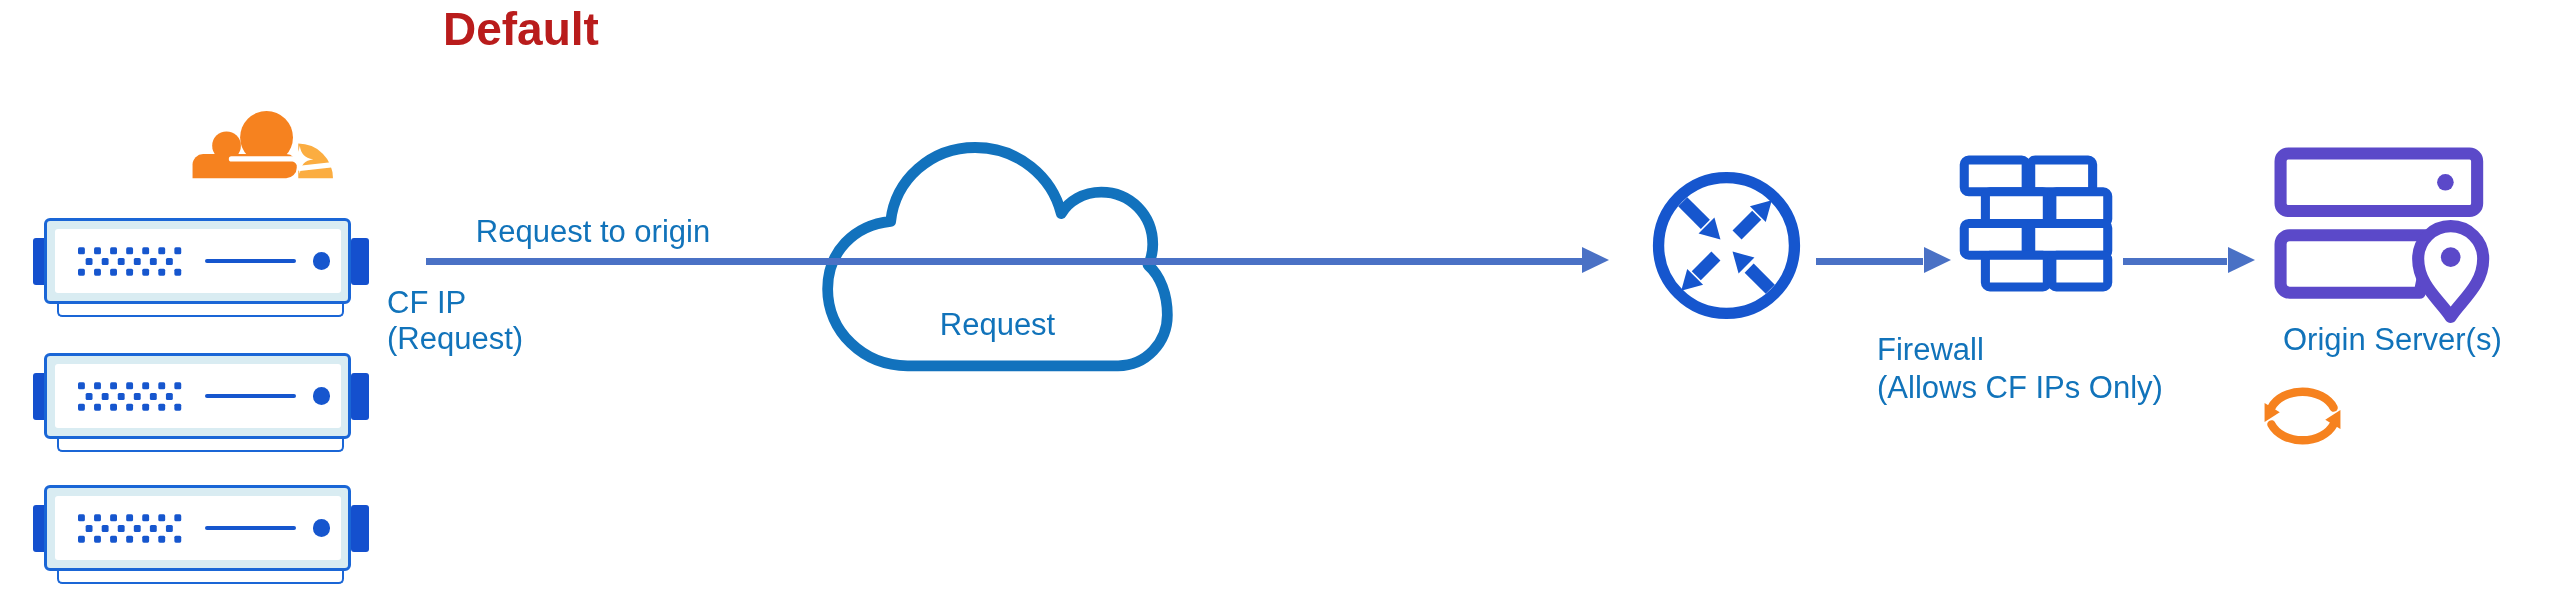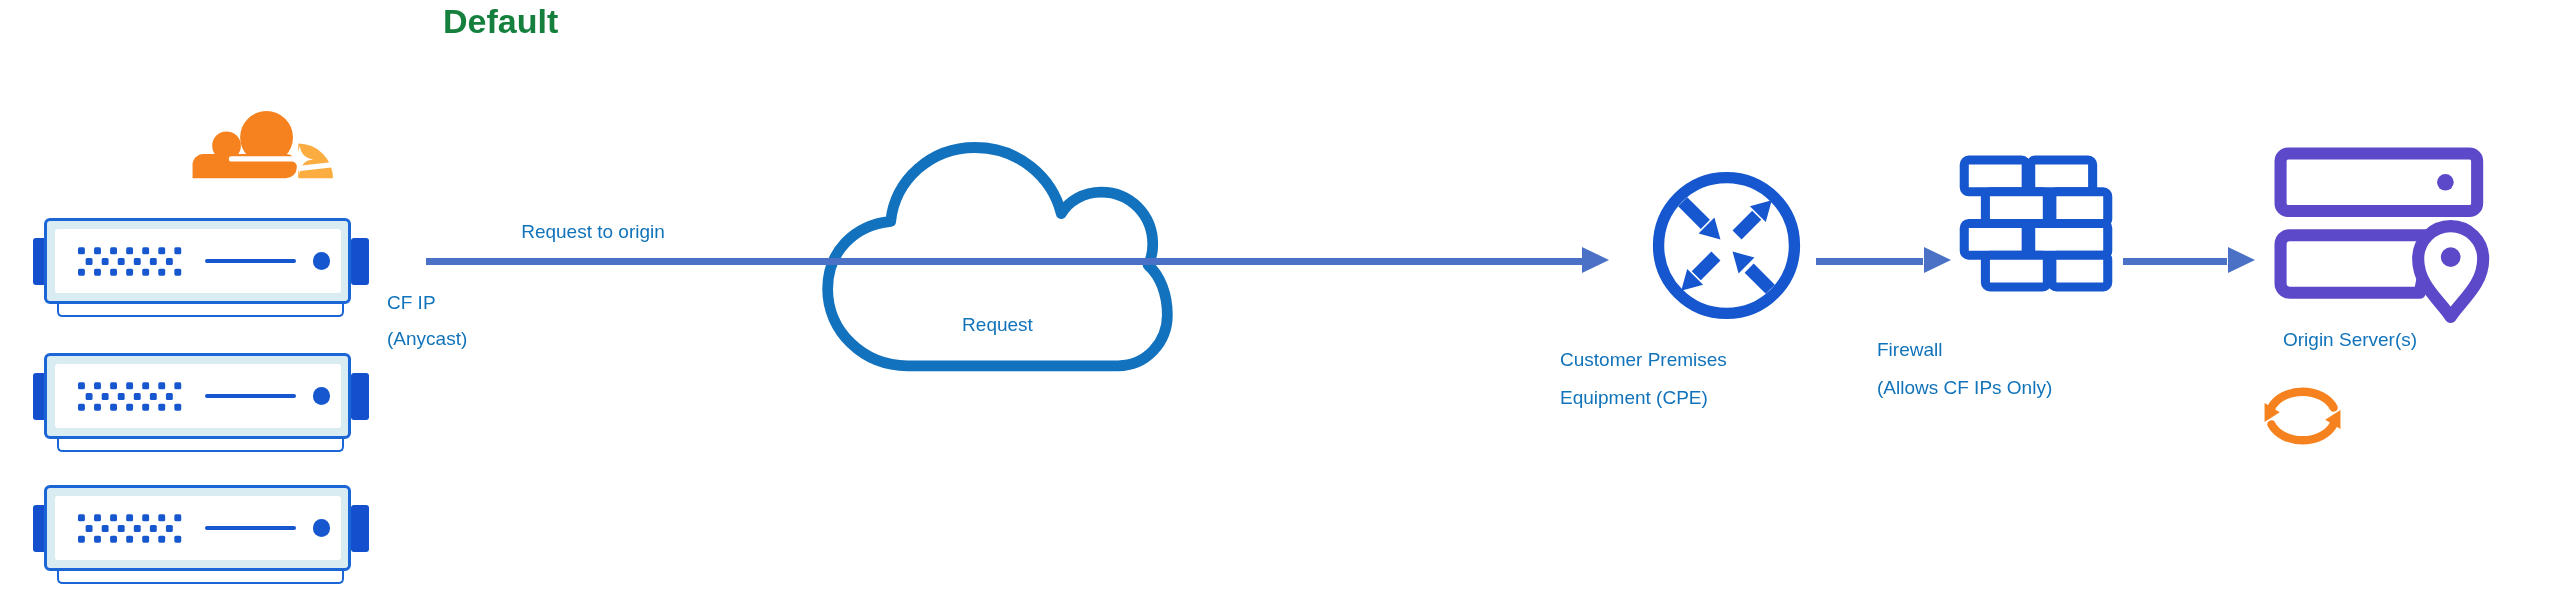--- a/index.html
+++ b/index.html
@@ -1,22 +1,22 @@
 <!DOCTYPE html>
 <html style="font-size:12px"><head>
 <meta charset="utf-8">
 <style>
   html,body{margin:0;padding:0;background:#ffffff;}
   .canvas{
     position:relative;width:2576px;height:614px;background:#ffffff;overflow:hidden;
     font-family:"Liberation Sans",sans-serif;
   }
   .abs{position:absolute;}
-  .title{left:443px;top:1.5px;font-size:34px;font-weight:600;color:#15803d;letter-spacing:0;}
-  .label{font-size:19px;color:#1173BA;white-space:pre-line;line-height:38px;z-index:3;}
+  .title{left:443px;top:1.5px;font-size:46px;font-weight:600;color:#b91c1c;letter-spacing:0;}
+  .label{font-size:31px;color:#1173BA;white-space:pre-line;line-height:38px;z-index:3;}
 
   
   .wordmark{left:45px;top:183px;font-size:34px;font-weight:800;color:#1b1b1b;letter-spacing:2.3px;white-space:nowrap;}
   .wordmark sup{font-size:12px;letter-spacing:0;vertical-align:21px;font-weight:700;}
 
   
   .server{width:336px;height:100px;}
   .server .tab{position:absolute;top:20.4px;width:18px;height:47px;background:#1450CE;border-radius:3px;z-index:0;}
   .server .tab.l{left:0;}
   .server .tab.r{right:0;}
@@ -176,39 +176,37 @@
 
   <svg class="abs cloud-svg" width="363" height="269" viewBox="0 0 470 350">
     <path d="M392,338 H118 C60,338 14,293 14,238 C14,190 48,155 96,150 C102,96 148,54 206,54
              C262,54 306,92 318,140 C327,124 347,112 370,112 C408,112 437,142 437,180
              C437,190 435,199 431,207 C447,221 456,245 456,272 C456,308 428,338 392,338 Z" fill="#ffffff" stroke="#1272BD" stroke-width="14" stroke-linejoin="round"></path>
   </svg>
   <div class="abs label internet-label">Request</div>
 
   <div class="abs label request-label">Request to origin</div>
   <div class="abs label cfip-label">CF IP
-(Anycast)</div>
+(Request)</div>
 
   <svg class="abs" style="left:1651px;top:170px;" width="151" height="151" viewBox="0 0 200 200">
     <circle cx="100" cy="100" r="90" fill="#ffffff" stroke="#1656CE" stroke-width="15"></circle>
     <g fill="#1656CE" stroke="#1656CE" stroke-width="17">
       <path d="M42,42 L72,72"></path>
       <path d="M114,86 L140,60"></path>
       <path d="M86,114 L60,140"></path>
       <path d="M130,130 L158,158"></path>
     </g>
     <g fill="#1656CE" stroke="none">
       <polygon points="92,92 84,63 63,84"></polygon>
       <polygon points="160,40 152,69 131,48"></polygon>
       <polygon points="40,160 69,152 48,131"></polygon>
       <polygon points="108,108 137,116 116,137"></polygon>
     </g>
   </svg>
-  <div class="abs label cpe-label">Customer Premises
-Equipment (CPE)</div>
 
   <svg class="abs" style="left:1958px;top:154px;" width="156" height="145" viewBox="0 0 206 192">
     <g fill="#ffffff" stroke="#1656CE" stroke-width="12" stroke-linejoin="round">
       <rect x="8" y="8" width="82" height="42" rx="6"></rect>
       <rect x="96" y="8" width="82" height="42" rx="6"></rect>
       <rect x="36" y="50" width="82" height="42" rx="6"></rect>
       <rect x="124" y="50" width="74" height="42" rx="6"></rect>
       <rect x="8" y="92" width="82" height="42" rx="6"></rect>
       <rect x="96" y="92" width="102" height="42" rx="6"></rect>
       <rect x="36" y="134" width="82" height="42" rx="6"></rect>

